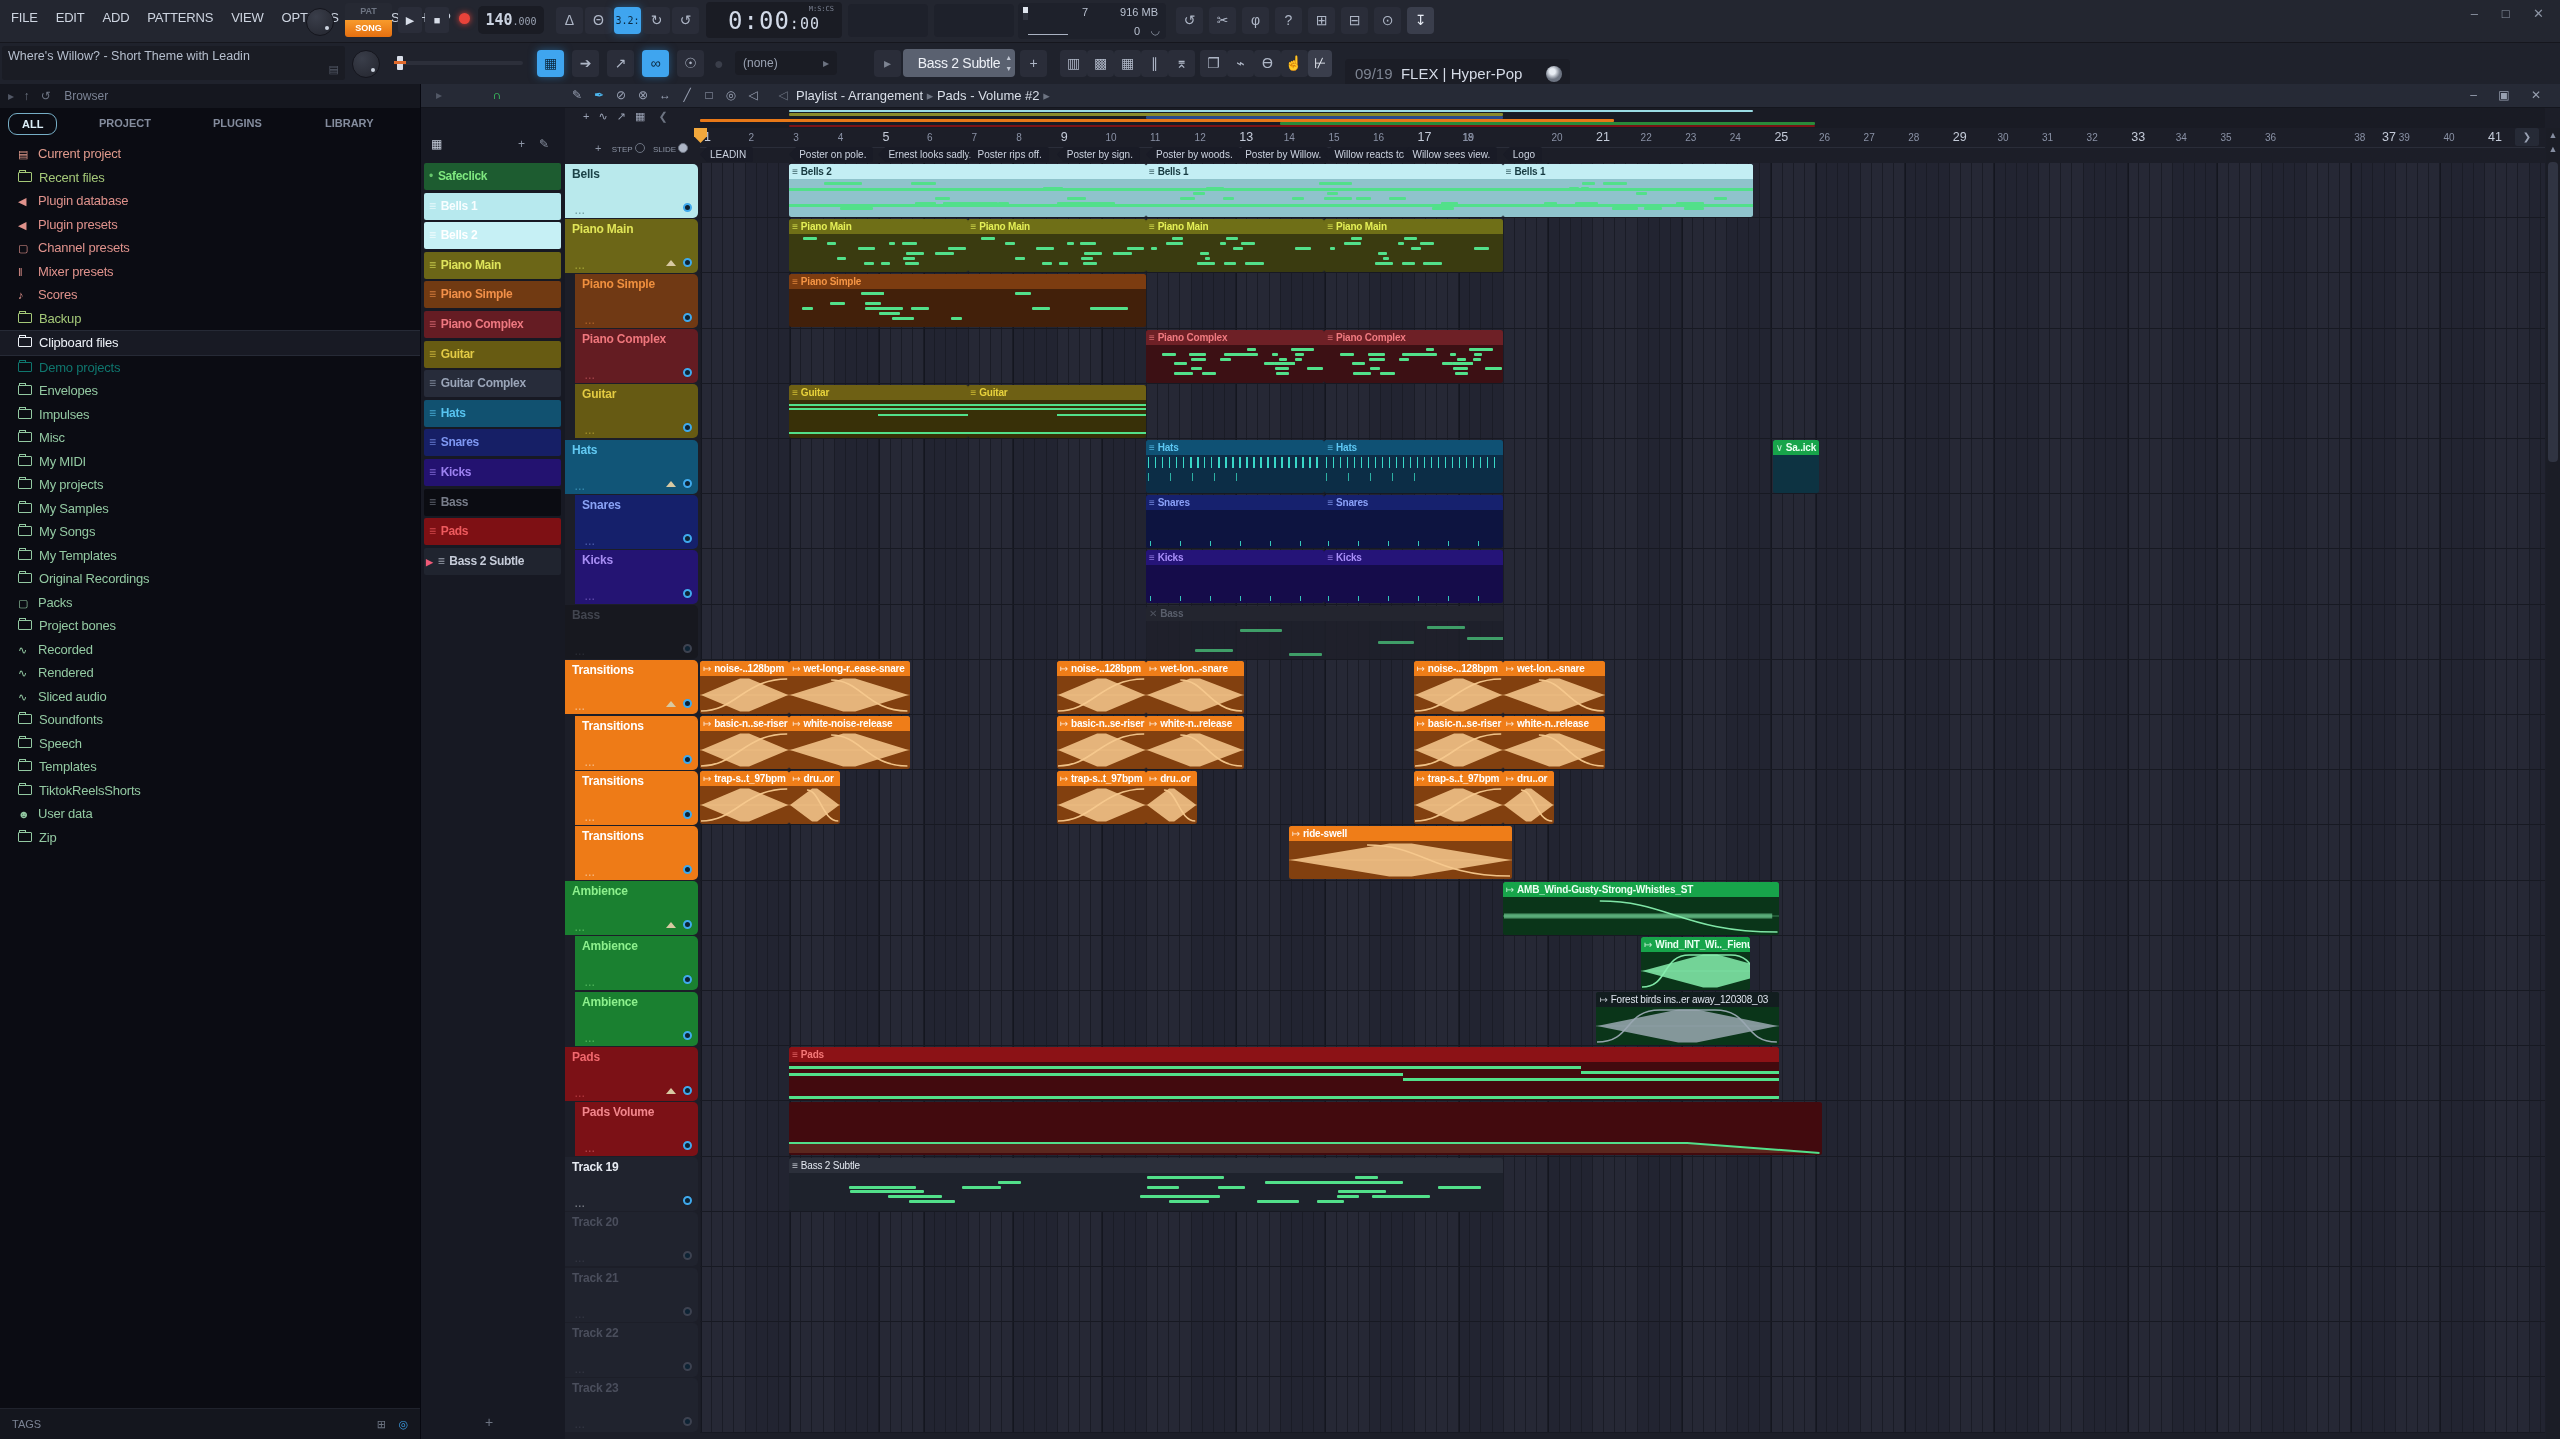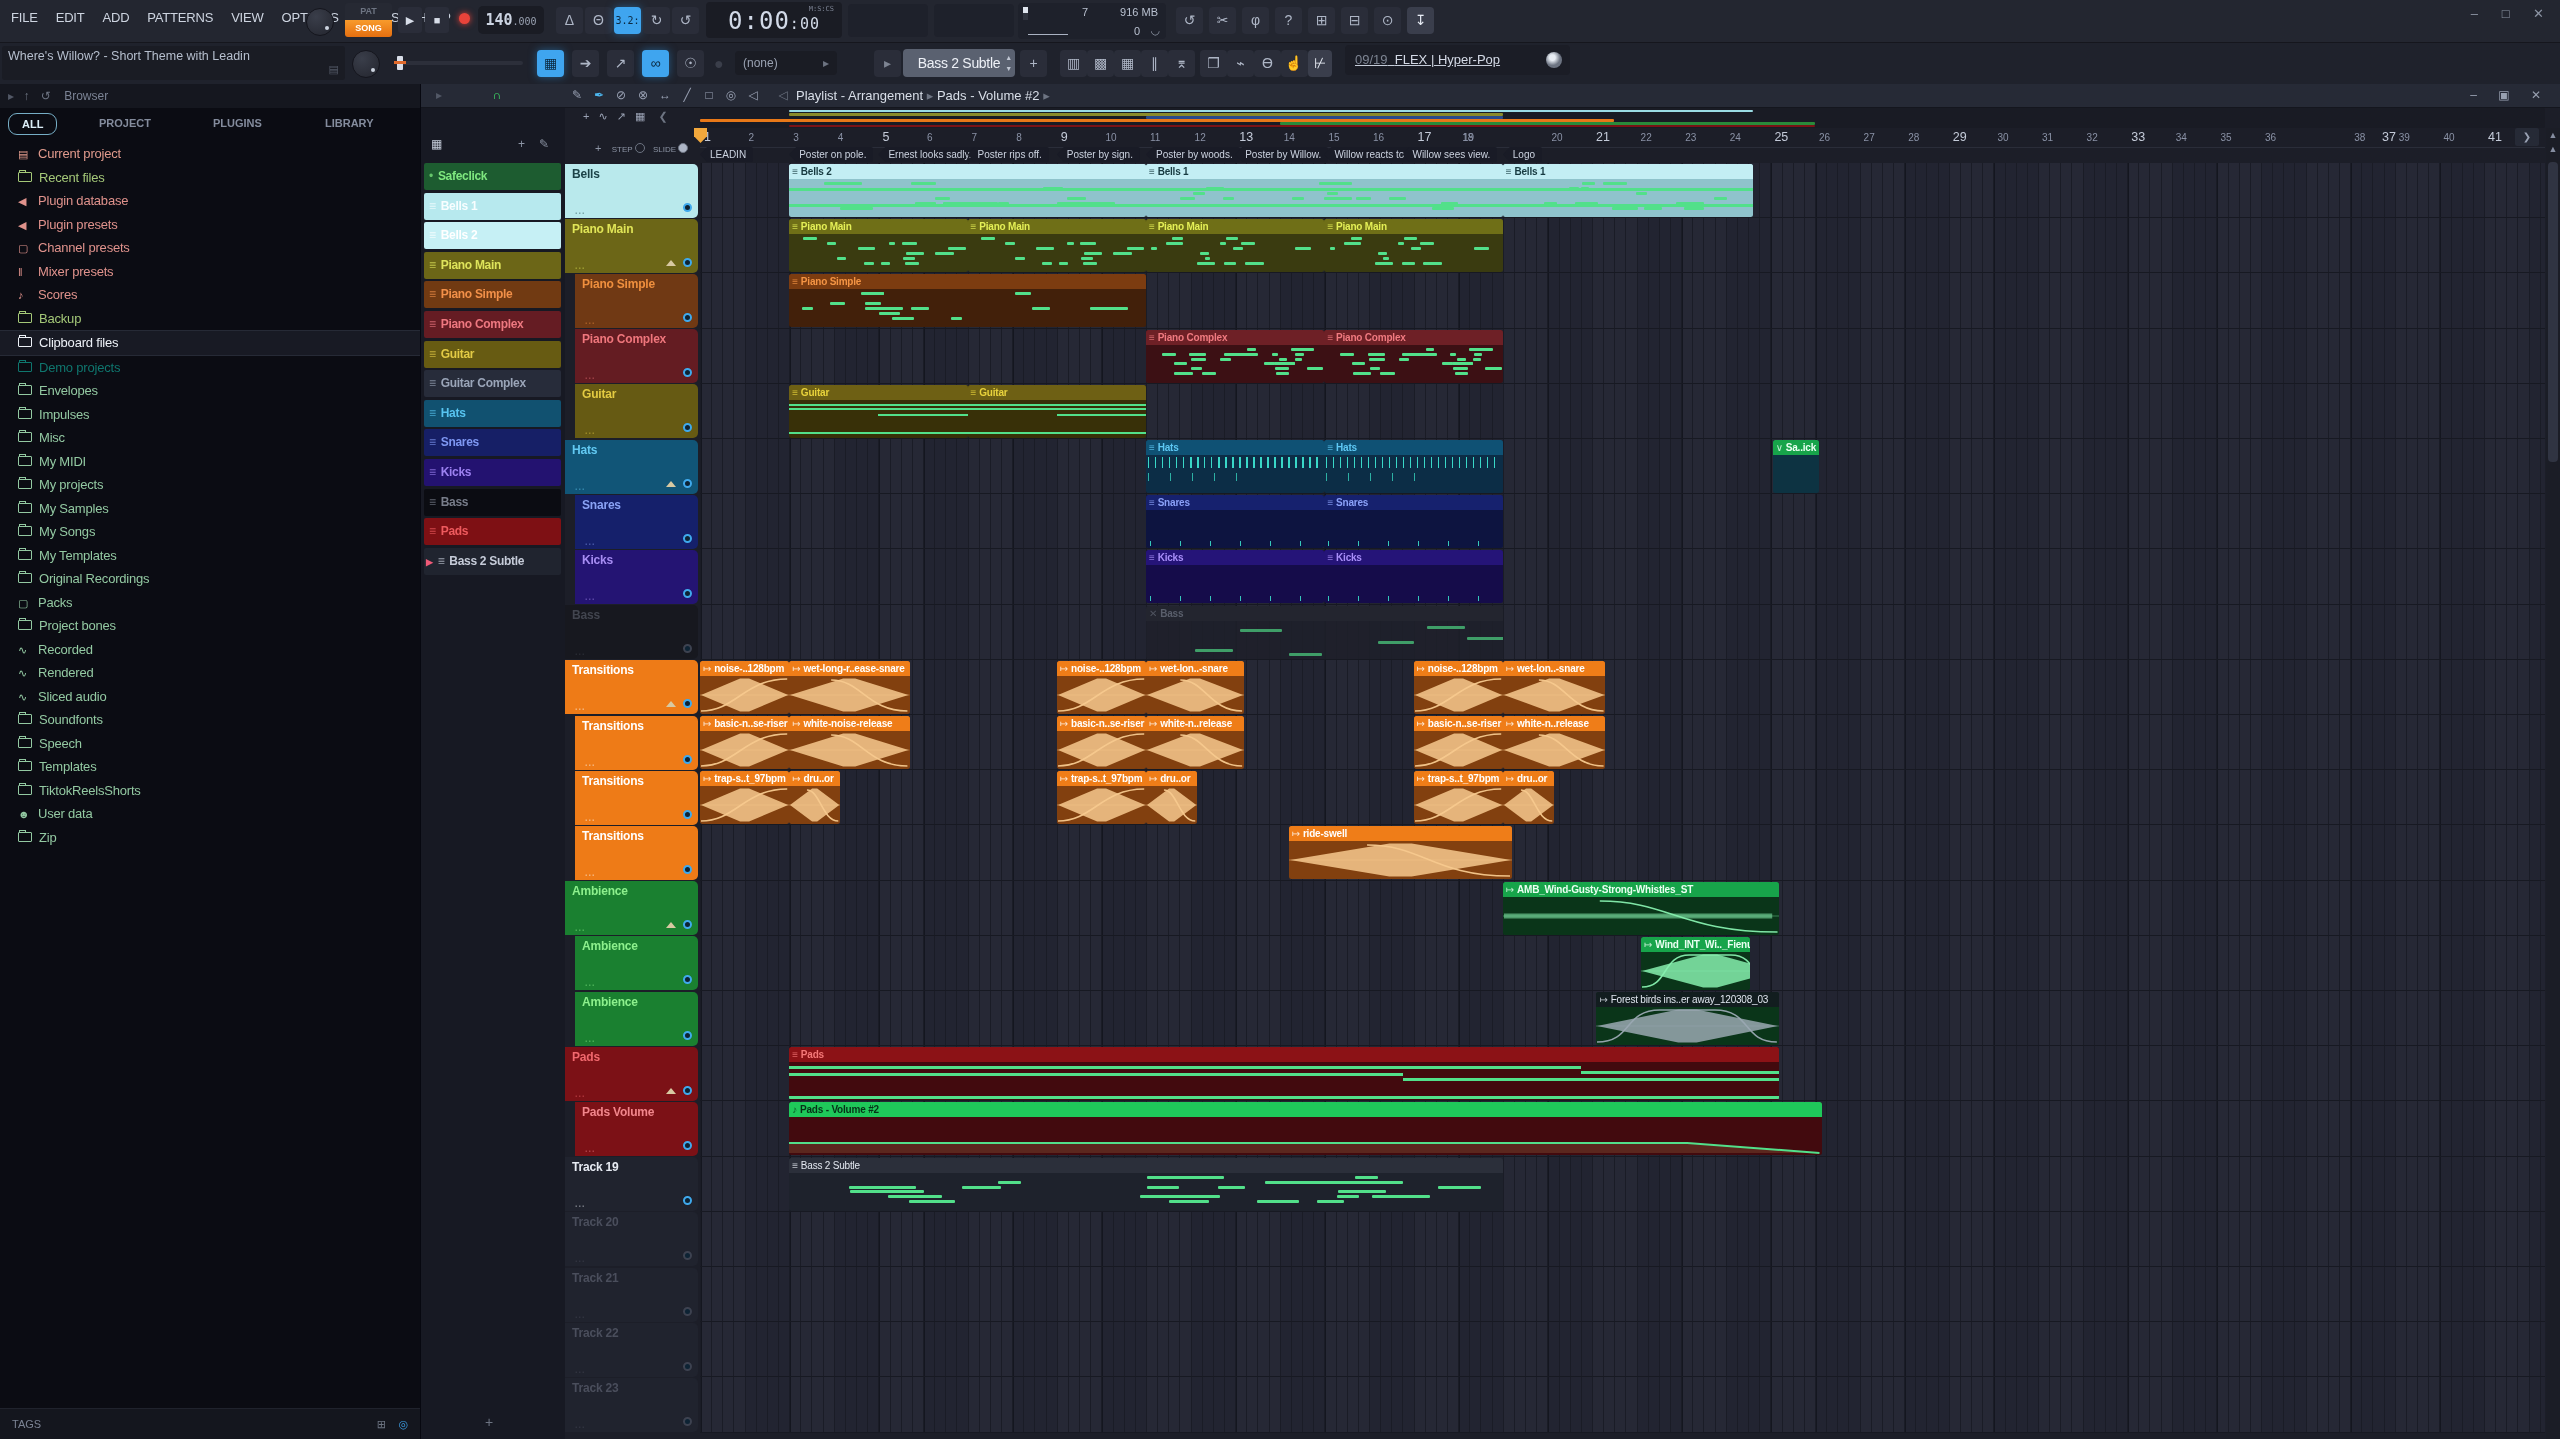--- a/index.html
+++ b/index.html
@@ -30,21 +30,21 @@
   #cpu .bar:after{content:"";position:absolute;left:0;top:0;width:5px;height:6px;background:#dfe5ee;}
   #winbtns{right:6px;top:6px;font-size:13px;color:#8d95a5;letter-spacing:10px;}
   #hint{left:2px;top:3px;width:343px;height:34px;background:#1a1c24;border-radius:3px;font-size:12.5px;color:#b6bfce;padding:3px 6px;box-sizing:border-box;}
   #hint .ic{position:absolute;right:6px;bottom:4px;color:#525866;font-size:11px;}
   #mainslider{left:395px;top:18px;width:128px;height:4px;background:#2c2f3a;border-radius:2px;}
   #mainslider .th{position:absolute;left:2px;top:-5px;width:6px;height:14px;background:#d8dee8;border-radius:1px;}
   #mainslider .th:after{content:"";position:absolute;left:-3px;top:5px;width:12px;height:3px;background:#e06a2c;}
   .dd{position:absolute;top:8px;height:24px;background:#1a1c24;border-radius:4px;color:#9aa2b2;font-size:12px;line-height:24px;padding:0 8px;}
   #patsel{left:903px;top:6px;width:112px;height:28px;background:#5a6170;border-radius:4px;color:#eef1f7;font-size:14px;line-height:28px;text-align:center;letter-spacing:-0.3px;}
   #patsel .sp{position:absolute;right:3px;top:3px;font-size:7px;color:#c2c8d4;line-height:11px;}
-  #sess{left:1300px;top:2px;width:205px;height:30px;background:#1b1d26;border-radius:4px;font-size:13px;line-height:30px;padding:0 10px;text-decoration:underline;}
+  #sess{left:1300px;top:16px;width:205px;height:30px;background:#1b1d26;border-radius:4px;font-size:15px;line-height:30px;padding:0 10px;}
   #sess .dim{color:#7d8492;}#sess .lit{color:#d4dae6;}
   #sess .globe{position:absolute;right:8px;top:7px;width:16px;height:16px;border-radius:50%;background:radial-gradient(circle at 40% 35%,#e8edf4 20%,#6d7482 55%);}
   
   #browser{left:0;top:84px;width:420px;height:1355px;background:#0b0c13;border-right:2px solid #070810;}
   #bheader{left:0;top:0;width:420px;height:24px;background:#15171f;font-size:12px;color:#7b8394;line-height:24px;}
   #btabs{left:0;top:26px;width:420px;height:28px;font-size:11px;font-weight:bold;color:#848c9d;}
   #btabs .tab{position:absolute;top:3px;height:20px;line-height:20px;padding:0 13px;}
   #btabs .tab.on{border:1px solid #76aec6;border-radius:9px;color:#dceef8;}
   #blist{left:0;top:58px;width:420px;font-size:13px;letter-spacing:-0.2px;}
   .bitem{height:23.5px;line-height:23.5px;padding-left:18px;position:relative;white-space:nowrap;}
@@ -856,21 +856,20 @@
           <div class="hd"><span class="pre">≡</span>Pads</div>
           <div class="bd">
             <div class="nline" style="left: 0%; width: 80%; top: 4px; background: rgb(82, 224, 138);"></div>
             <div class="nline" style="left: 80%; width: 20%; top: 9px; background: rgb(82, 224, 138);"></div>
             <div class="nline" style="left: 0%; width: 62%; top: 11px; background: rgb(82, 224, 138);"></div>
             <div class="nline" style="left: 62%; width: 38%; top: 16px; background: rgb(82, 224, 138);"></div>
             <div class="nline" style="left: 0%; width: 100%; top: 34px; background: rgb(82, 224, 138);"></div>
           </div>
         </div>
         <div class="clip c-pvol" style="left: 89.2px; top: 939.4px; width: 1032.49px; height: 53px;">
-          <div class="hd"><span class="pre">♪</span>Pads - Volume #2</div>
           <div class="bd"><svg width="1032.49" height="38">
               <polygon points="0,26 898.2663,26 1030.49,36 0,36" fill="rgba(150,110,70,0.30)"></polygon>
               <polyline points="0,26 898.2663,26 1030.49,36" stroke="#52e08a" stroke-width="2" fill="none"></polyline>
             </svg></div>
         </div>
         <div class="clip c-plain" style="left: 89.2px; top: 994.6px; width: 713.6px; height: 53px;">
           <div class="hd"><span class="pre">≡</span>Bass 2 Subtle</div>
           <div class="bd">
             <div class="note" style="left: 53.282%; top: 73%; width: 5.60826%; background: rgb(82, 224, 138);"></div>
             <div class="note" style="left: 60.061%; top: 34%; width: 3.75405%; background: rgb(82, 224, 138);"></div>

